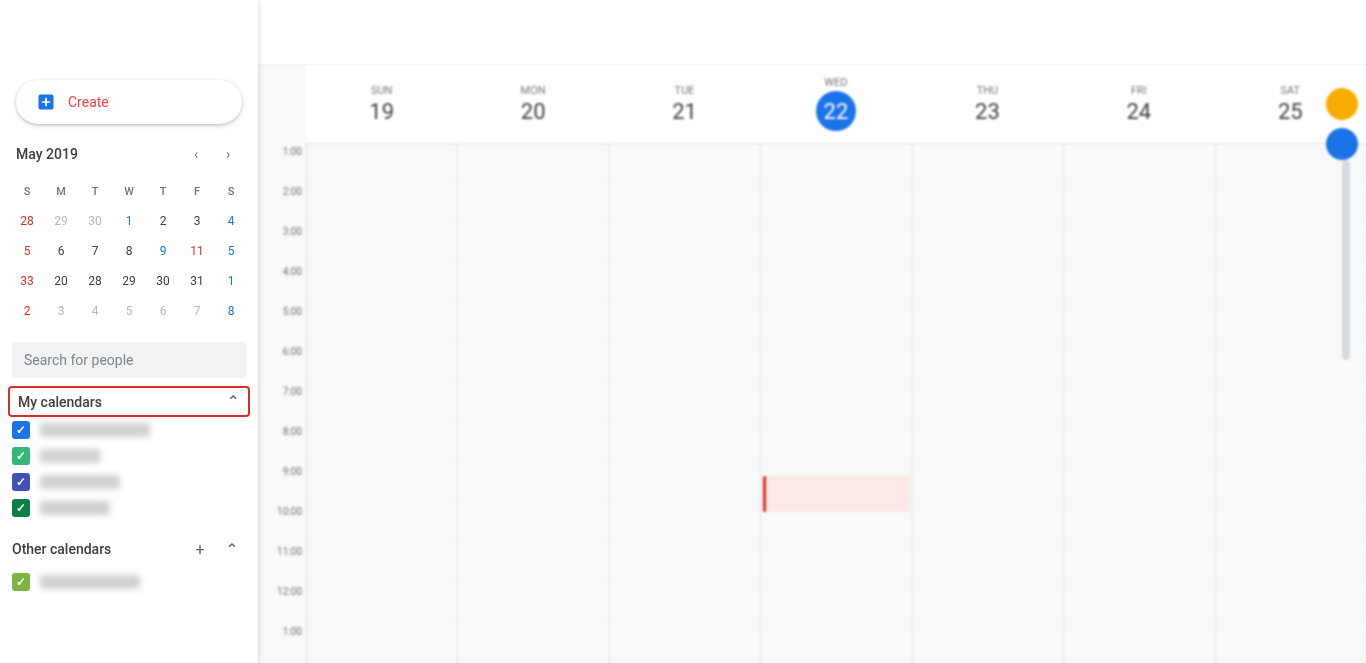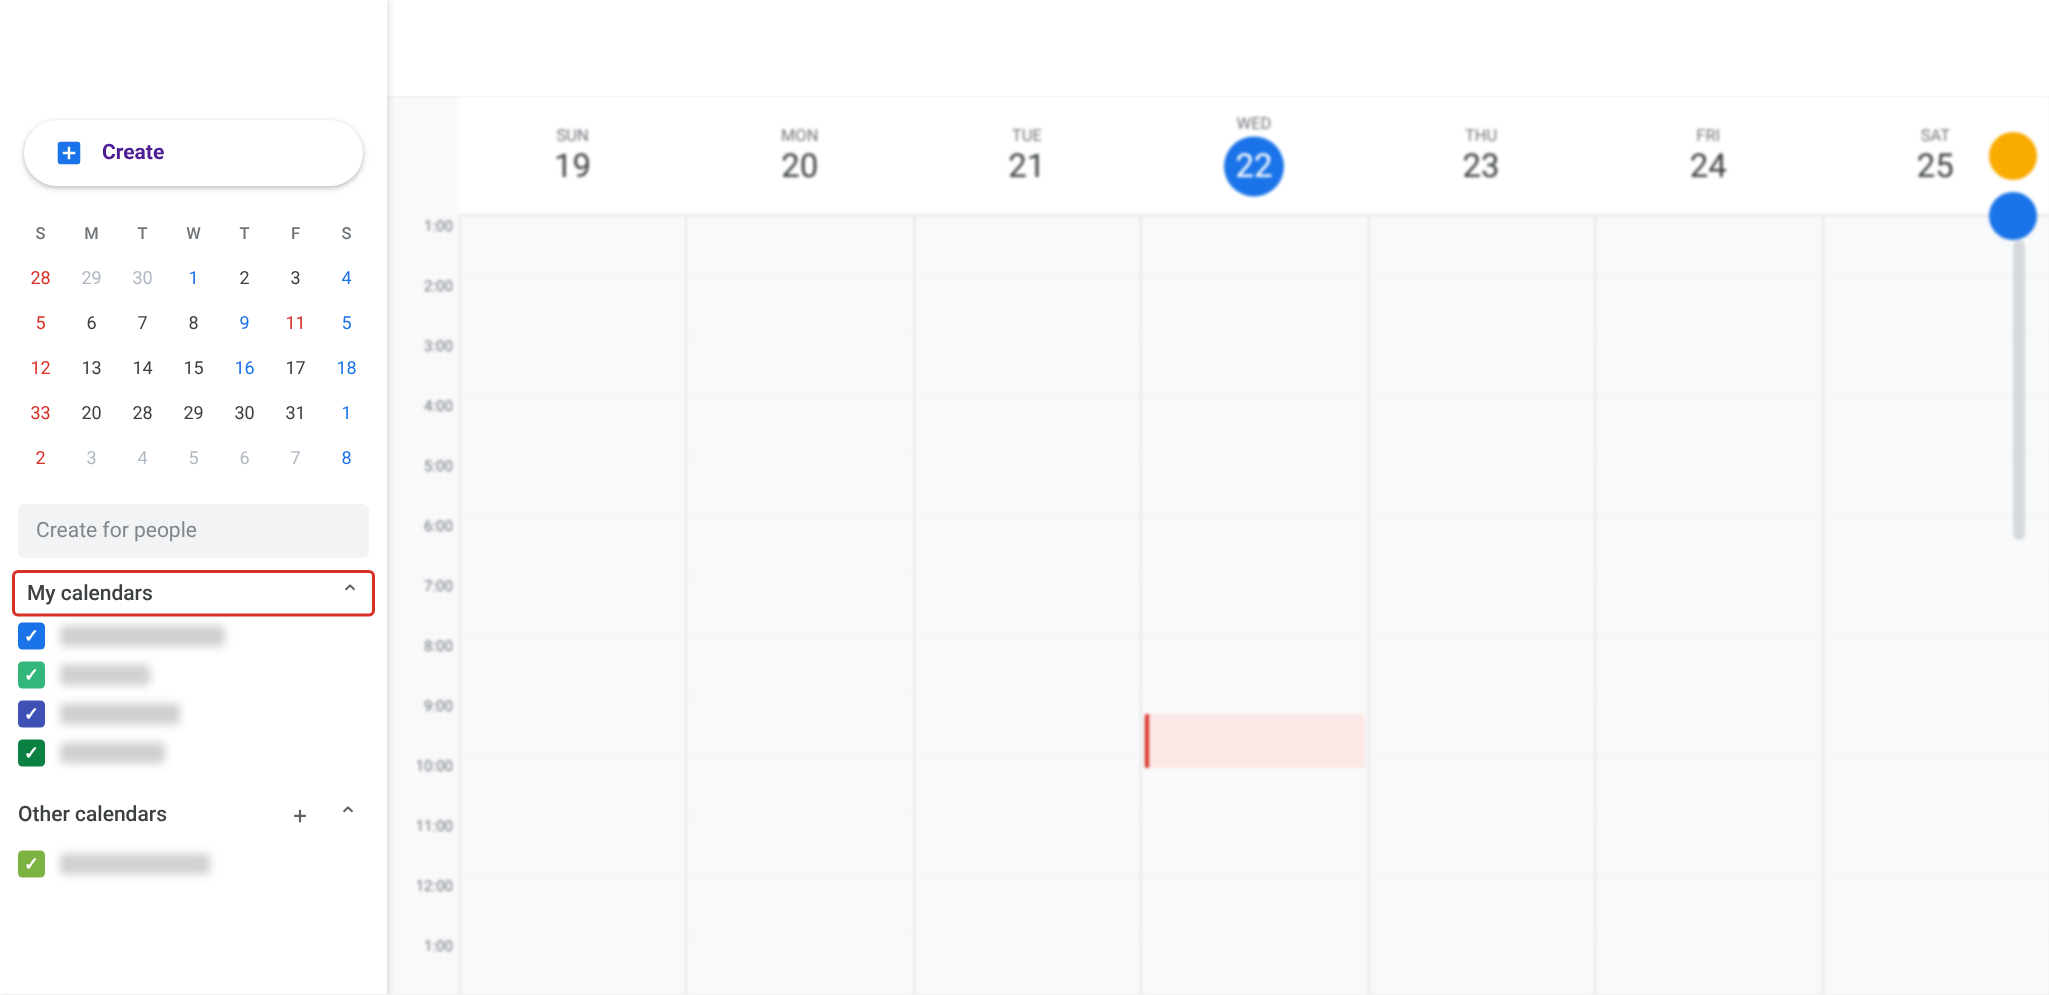--- a/index.html
+++ b/index.html
@@ -130,22 +130,22 @@
       align-items: center;
     }
 
     .plus-svg {
       width: 20px;
       height: 20px;
     }
 
     .create-label {
       font-size: 14px;
-      color: #4c1d95;
-      font-weight: 700;
+      color: #ef4444;
+      font-weight: 400;
     }
 
     
     .mini-cal {
       padding: 0 12px 8px 12px;
     }
 
     .mini-cal-header {
       display: flex;
       align-items: center;
@@ -534,20 +534,27 @@
       <div class="create-plus">
         <svg class="plus-svg" viewBox="0 0 24 24" fill="none">
           <path d="M19 3H5C3.9 3 3 3.9 3 5v14c0 1.1.9 2 2 2h14c1.1 0 2-.9 2-2V5c0-1.1-.9-2-2-2zm-2 10h-4v4h-2v-4H7v-2h4V7h2v4h4v2z" fill="#1a73e8"></path>
           <path d="M12 7v4H8v2h4v4h2v-4h4v-2h-4V7h-2z" fill="#34a853" opacity="0"></path>
         </svg>
       </div>
       <span class="create-label">Create</span>
     </div>
 
     <div class="mini-cal">
+      <div class="mini-cal-header">
+        <span class="mini-cal-title">May 2019</span>
+        <div style="display:flex;gap:4px;">
+          <div class="mini-cal-nav">‹</div>
+          <div class="mini-cal-nav">›</div>
+        </div>
+      </div>
 
       <div class="mini-cal-grid">
 
         <div class="mini-cal-row">
           <div class="mini-cal-cell header">S</div>
           <div class="mini-cal-cell header">M</div>
           <div class="mini-cal-cell header">T</div>
           <div class="mini-cal-cell header">W</div>
           <div class="mini-cal-cell header">T</div>
           <div class="mini-cal-cell header">F</div>
@@ -567,29 +574,20 @@
         <div class="mini-cal-row">
           <div class="mini-cal-cell sunday">5</div>
           <div class="mini-cal-cell">6</div>
           <div class="mini-cal-cell">7</div>
           <div class="mini-cal-cell">8</div>
           <div class="mini-cal-cell blue">9</div>
           <div class="mini-cal-cell sunday">11</div>
           <div class="mini-cal-cell saturday">5</div>
         </div>
 
-        <div class="mini-cal-row">
-          <div class="mini-cal-cell sunday">12</div>
-          <div class="mini-cal-cell">13</div>
-          <div class="mini-cal-cell">14</div>
-          <div class="mini-cal-cell">15</div>
-          <div class="mini-cal-cell blue">16</div>
-          <div class="mini-cal-cell">17</div>
-          <div class="mini-cal-cell saturday">18</div>
-        </div>
 
 
         <div class="mini-cal-row">
           <div class="mini-cal-cell sunday">33</div>
           <div class="mini-cal-cell">20</div>
           <div class="mini-cal-cell">28</div>
           <div class="mini-cal-cell">29</div>
           <div class="mini-cal-cell">30</div>
           <div class="mini-cal-cell">31</div>
           <div class="mini-cal-cell saturday other-month">1</div>
@@ -600,21 +598,21 @@
           <div class="mini-cal-cell other-month">3</div>
           <div class="mini-cal-cell other-month">4</div>
           <div class="mini-cal-cell other-month">5</div>
           <div class="mini-cal-cell other-month">6</div>
           <div class="mini-cal-cell other-month">7</div>
           <div class="mini-cal-cell saturday other-month">8</div>
         </div>
       </div>
     </div>
 
-    <div class="search-people">Create for people</div>
+    <div class="search-people">Search for people</div>
 
     <div class="cal-section">
       <div class="cal-section-header highlighted">
         <span class="cal-section-title">My calendars</span>
         <span class="cal-section-collapse">⌃</span>
       </div>
 
       <div class="cal-item">
         <div class="cal-checkbox blue">
           <span class="checkmark">✓</span>

